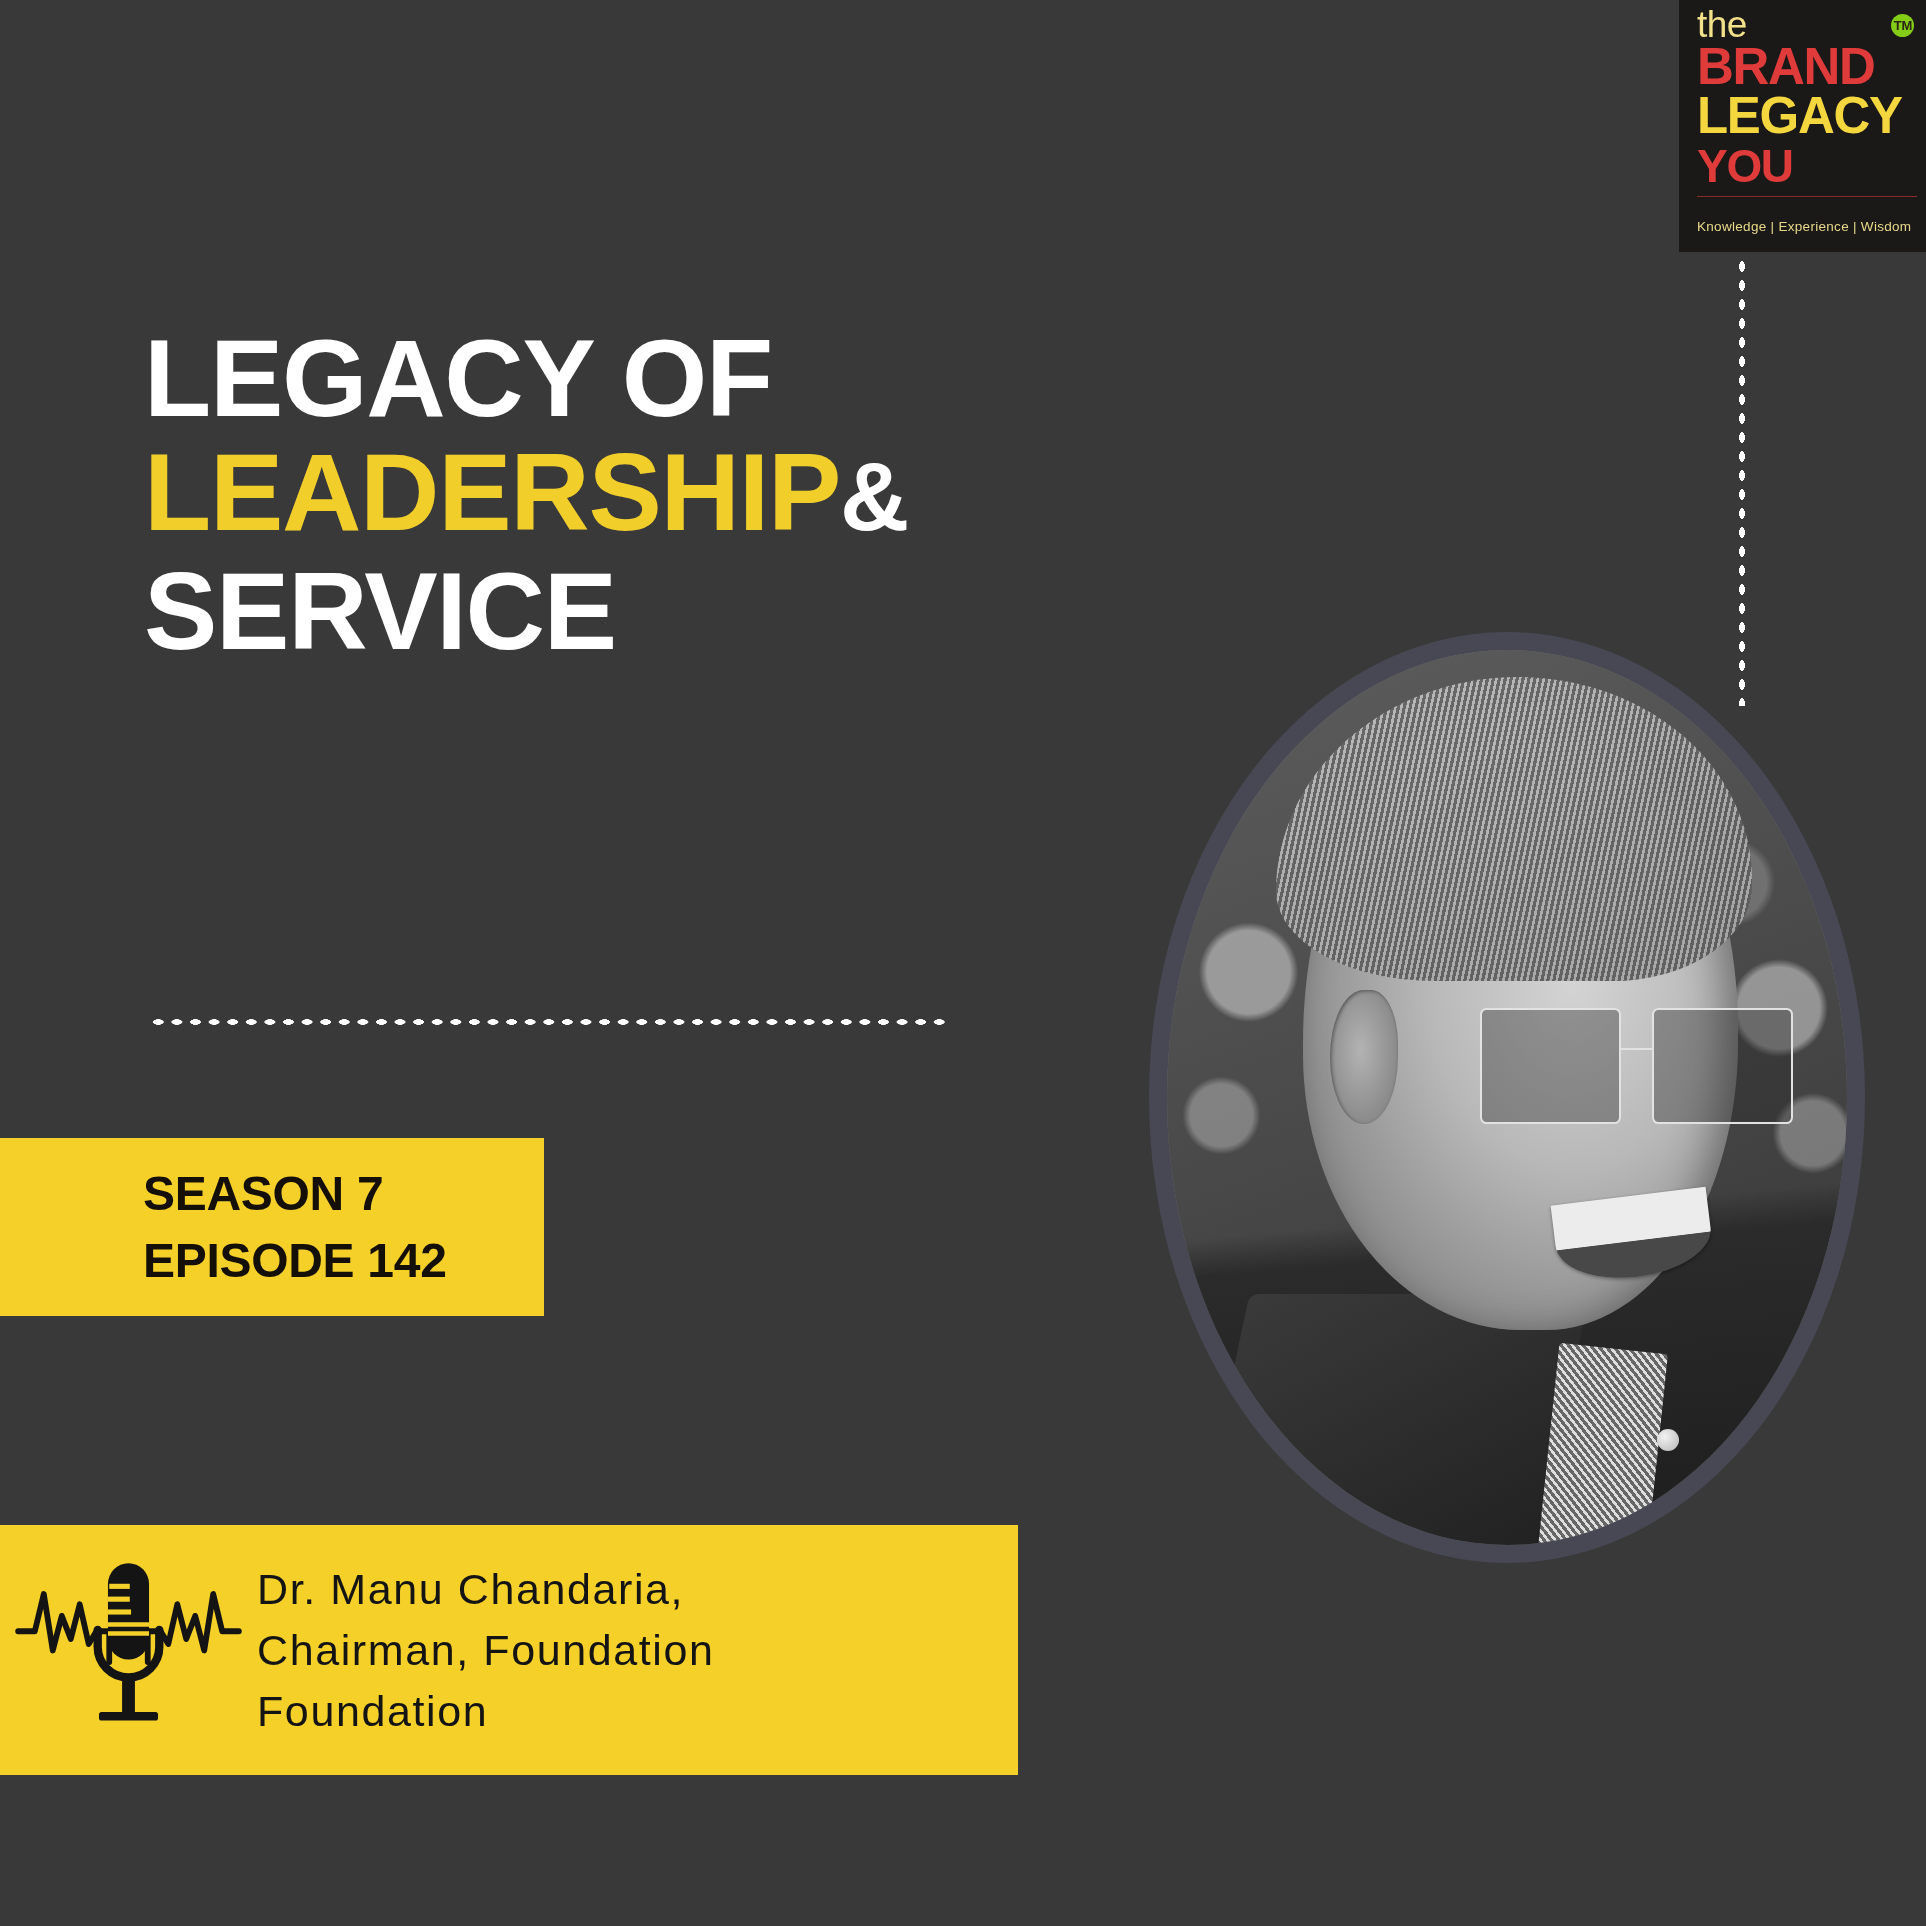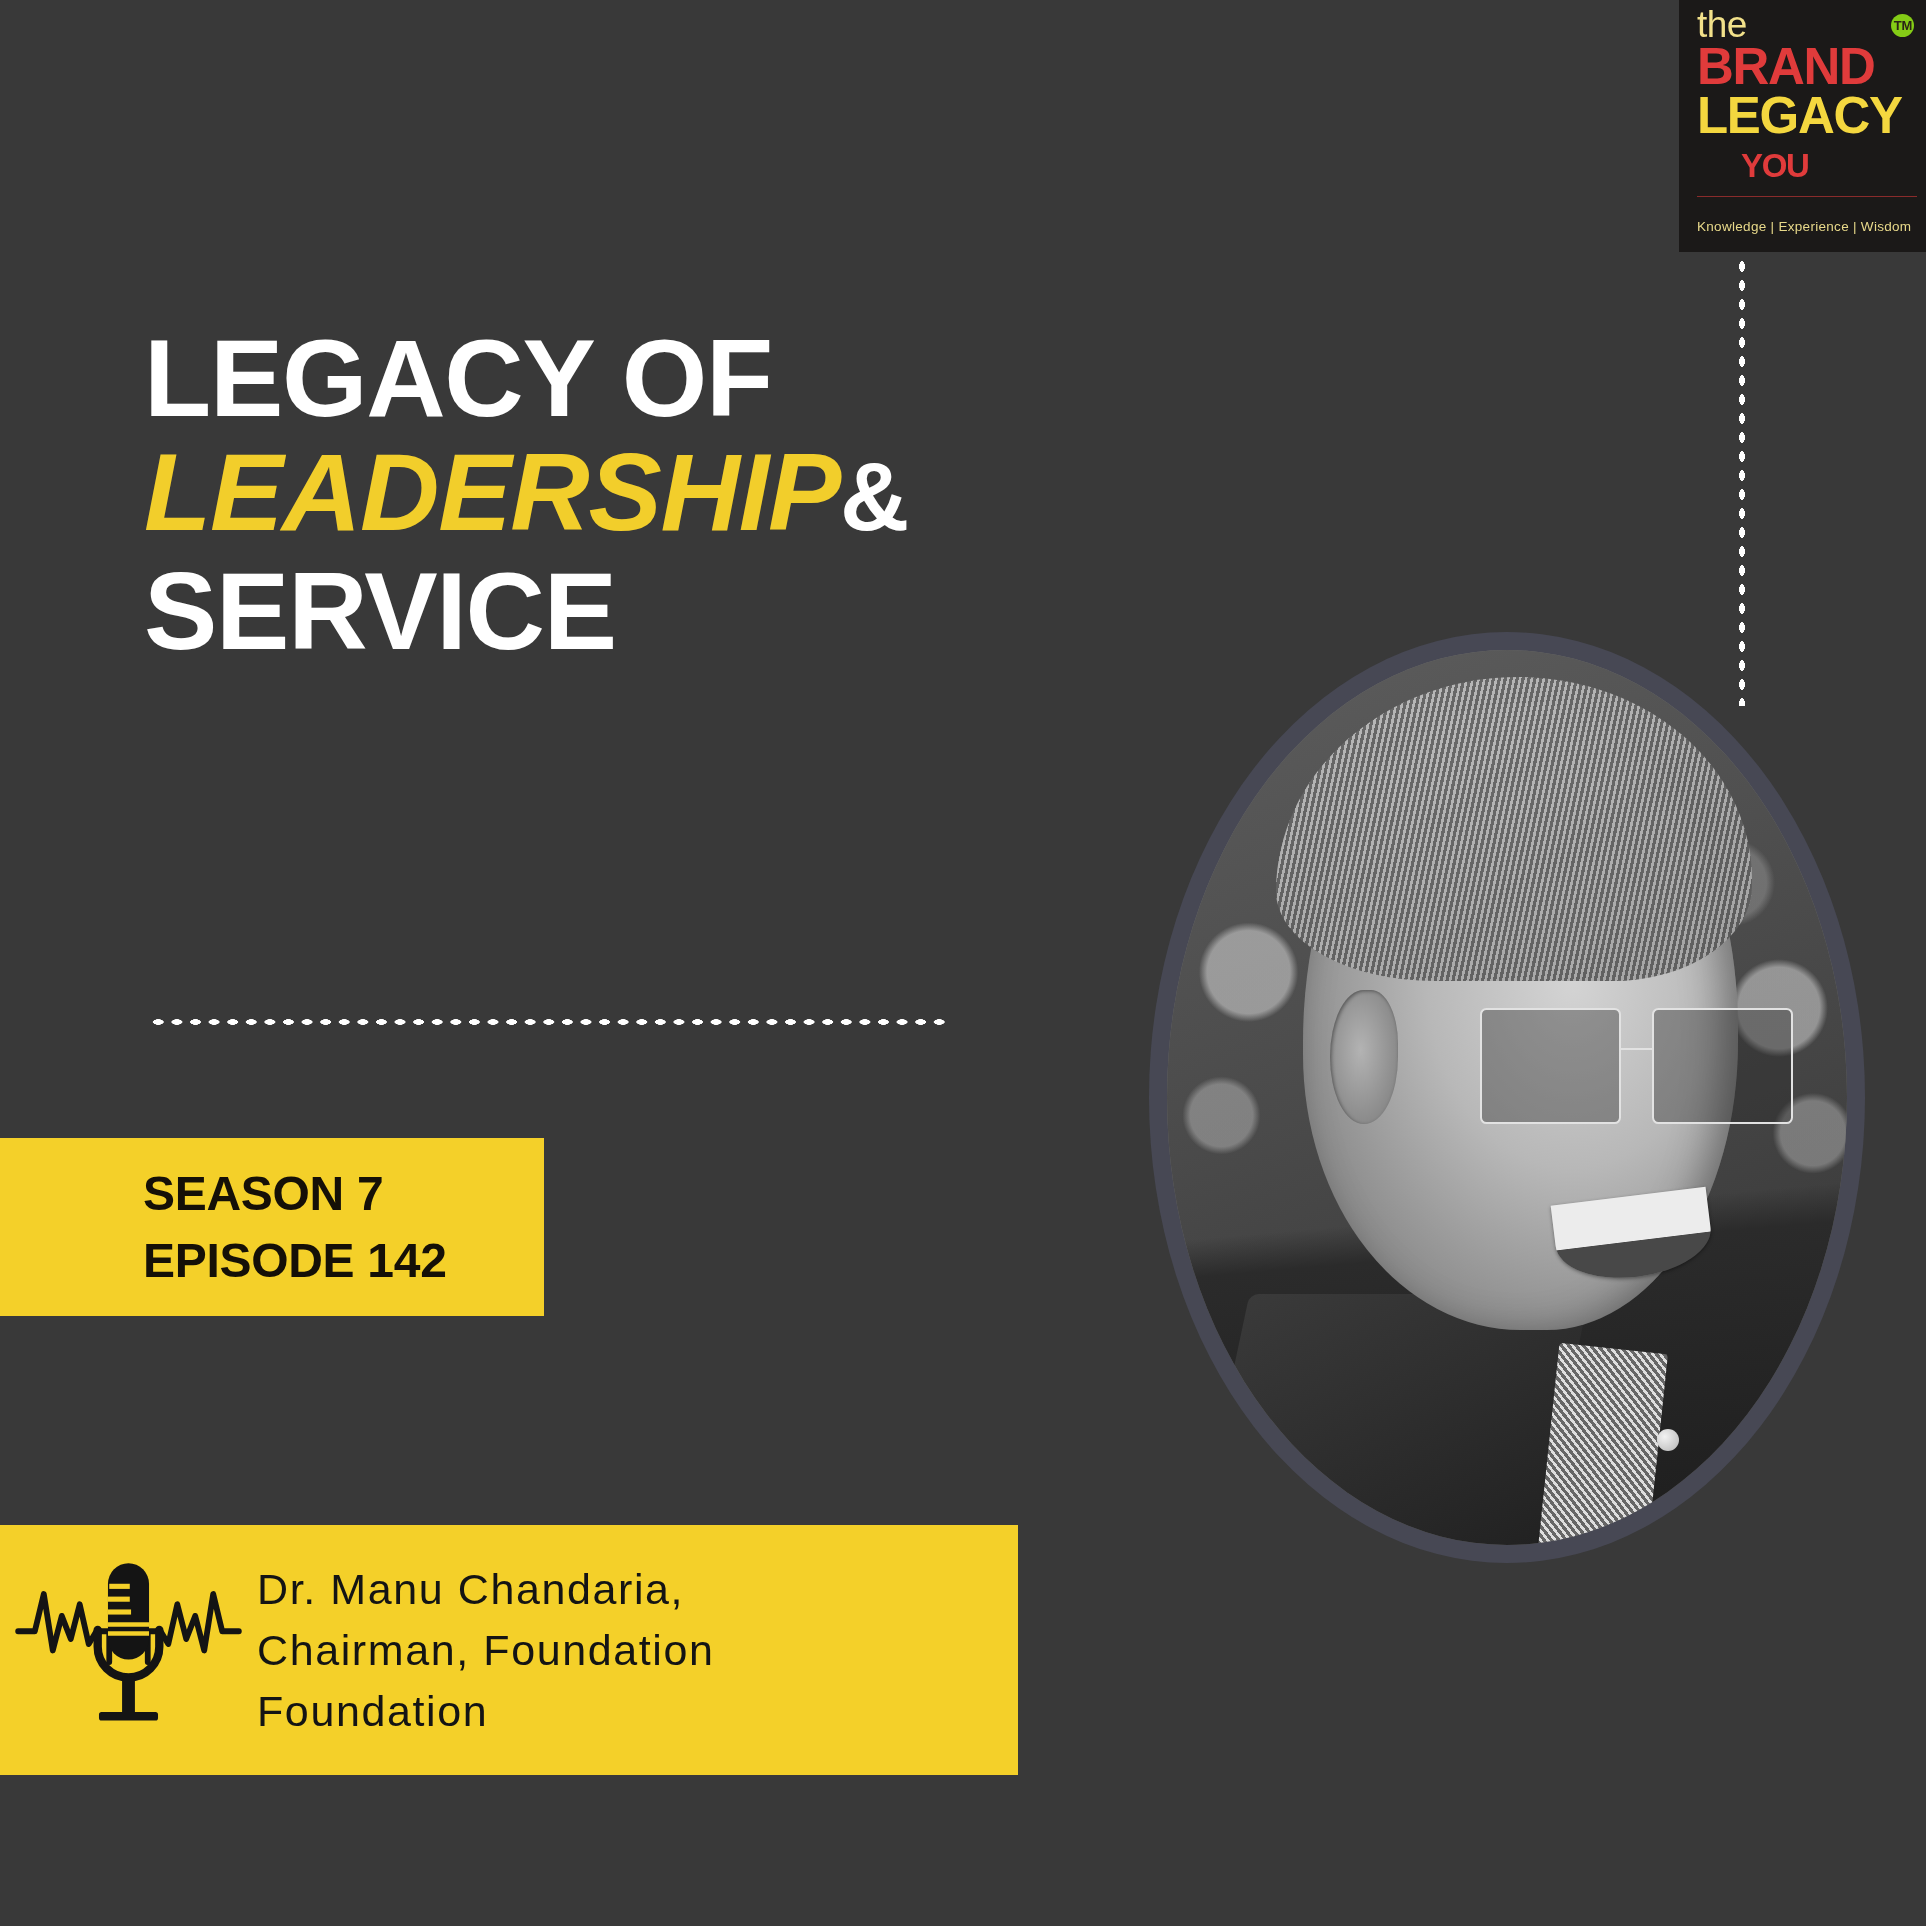--- a/index.html
+++ b/index.html
@@ -25,23 +25,22 @@
   }
   .logo-brand{
     color:#e03b3b;font-size:51px;line-height:49px;font-weight:700;
     letter-spacing:-1.3px;
   }
   .logo-called{
     color:#f4d73f;font-size:51px;line-height:50px;font-weight:700;
     letter-spacing:-1.3px;
   }
   .logo-you{
-    color:#e03b3b;font-size:33px;line-height:50px;font-weight:700;
-    letter-spacing:-1.3px;
-    margin-left:44px;
+    color:#e03b3b;font-size:46px;line-height:50px;font-weight:700;
+    letter-spacing:-1.3px;
   }
   .logo-rule{
     margin-top:5.1px;height:1.3px;background:#8a2b2b;width:100%;
   }
   .logo-tag{
     margin-top:22px;color:#e8d98a;font-size:13.5px;letter-spacing:0.3px;
     white-space:nowrap;
   }
   .tm-badge{
     position:absolute;right:11.6px;top:14px;
@@ -65,21 +64,21 @@
     position:absolute;left:144px;top:321px;width:1130px;
     font-weight:700;
     letter-spacing:-1.3px;
   }
   .h-line{
     font-size:110px;line-height:114px;
     text-transform:uppercase;
     white-space:nowrap;
   }
   .h-white{color:#ffffff;}
-  .h-yellow{color:#f2ce2b;font-style:italic;}
+  .h-yellow{color:#f2ce2b;}
   .h-amp{color:#ffffff;font-size:96px;}
 
   
   .h-dots{
     position:absolute;left:149px;top:1017px;width:803px;height:10.3px;
     background-image:radial-gradient(#ffffff 38%, transparent 40%);
     background-size:18.6px 10.3px;
     background-repeat:repeat-x;
   }
 

